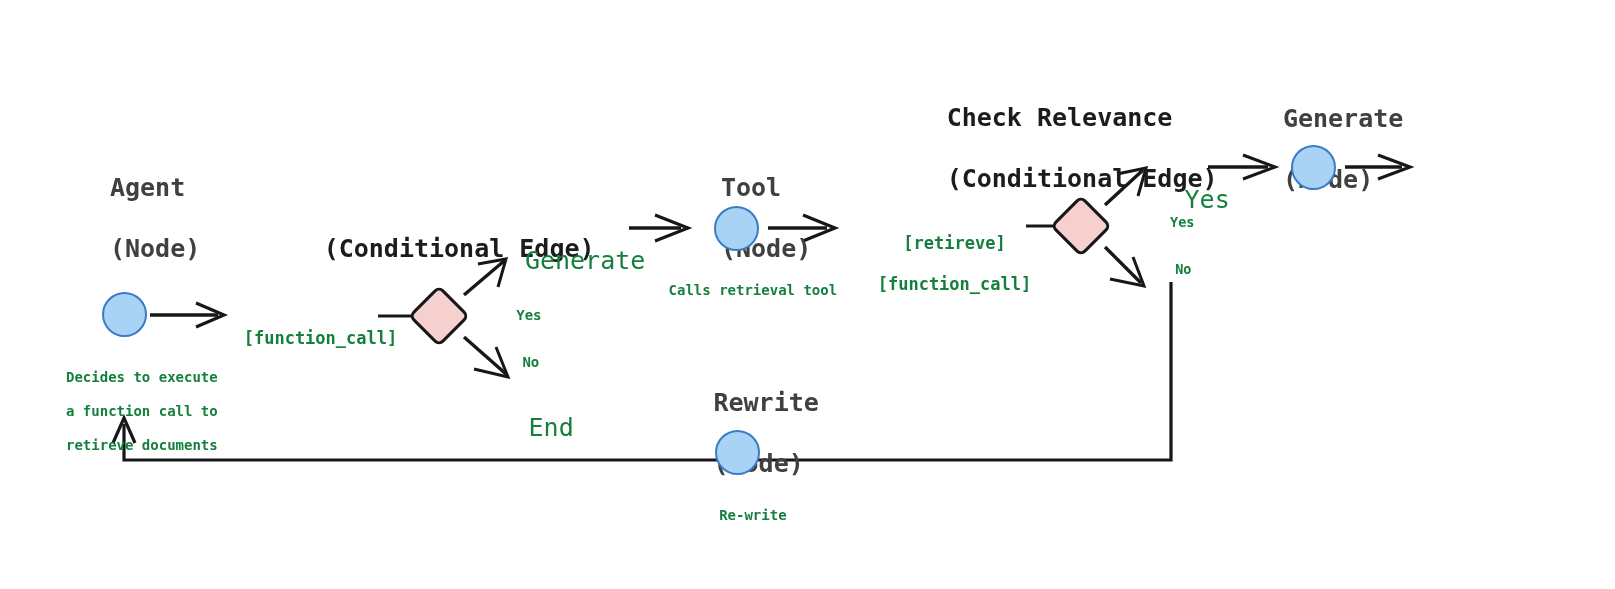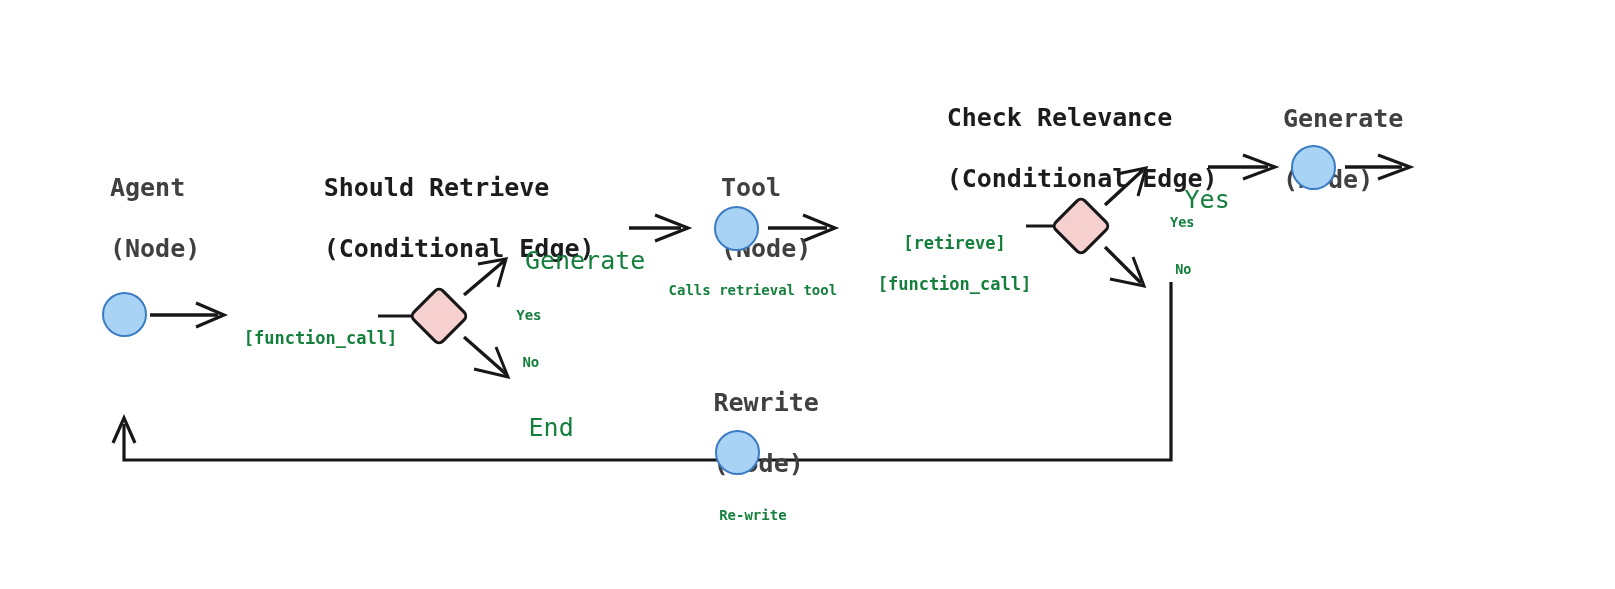--- a/index.html
+++ b/index.html
@@ -122,21 +122,21 @@
       <polyline points="113,443 124,418 135,443" stroke-width="3.2"></polyline>
     </g>
   </svg>
 
   <div class="lbl heading blue" style="left:125px; top:142px;">
     <span>Agent</span><br>
     <span>(Node)</span>
   </div>
 
   <div class="lbl heading dark" style="left:429px; top:142px;">
-    <span>Should Retrieve</span><br>
+    <br>
     <span>(Conditional Edge)</span>
   </div>
 
   <div class="lbl heading blue" style="left:736px; top:142px;">
     <span>Tool</span><br>
     <span>(Node)</span>
   </div>
 
   <div class="lbl heading dark" style="left:1052px; top:72px;">
     <span>Check Relevance</span><br>
@@ -158,20 +158,25 @@
   <div class="node-circle" style="left:714px; top:206px; width:45px; height:45px;"></div>
 
   <div class="node-circle" style="left:1291px; top:145px; width:45px; height:45px;"></div>
 
   <div class="node-circle" style="left:715px; top:430px; width:45px; height:45px;"></div>
 
   <div class="diamond" style="left:417px; top:294px; width:44px; height:44px;"></div>
 
   <div class="diamond" style="left:1059px; top:204px; width:44px; height:44px;"></div>
 
+  <div class="lbl small" style="left:125px; top:352px;">
+    <span>Decides to execute</span><br>
+    <span>a function call to</span><br>
+    <span>retireve documents</span>
+  </div>
 
   <div class="lbl small" style="left:736px; top:265px;">
     <span>Calls retrieval tool</span>
   </div>
 
   <div class="lbl small" style="left:736px; top:490px;">
     <span>Re-write</span>
   </div>
 
   <div class="lbl mid" style="left:300px; top:307px;">

